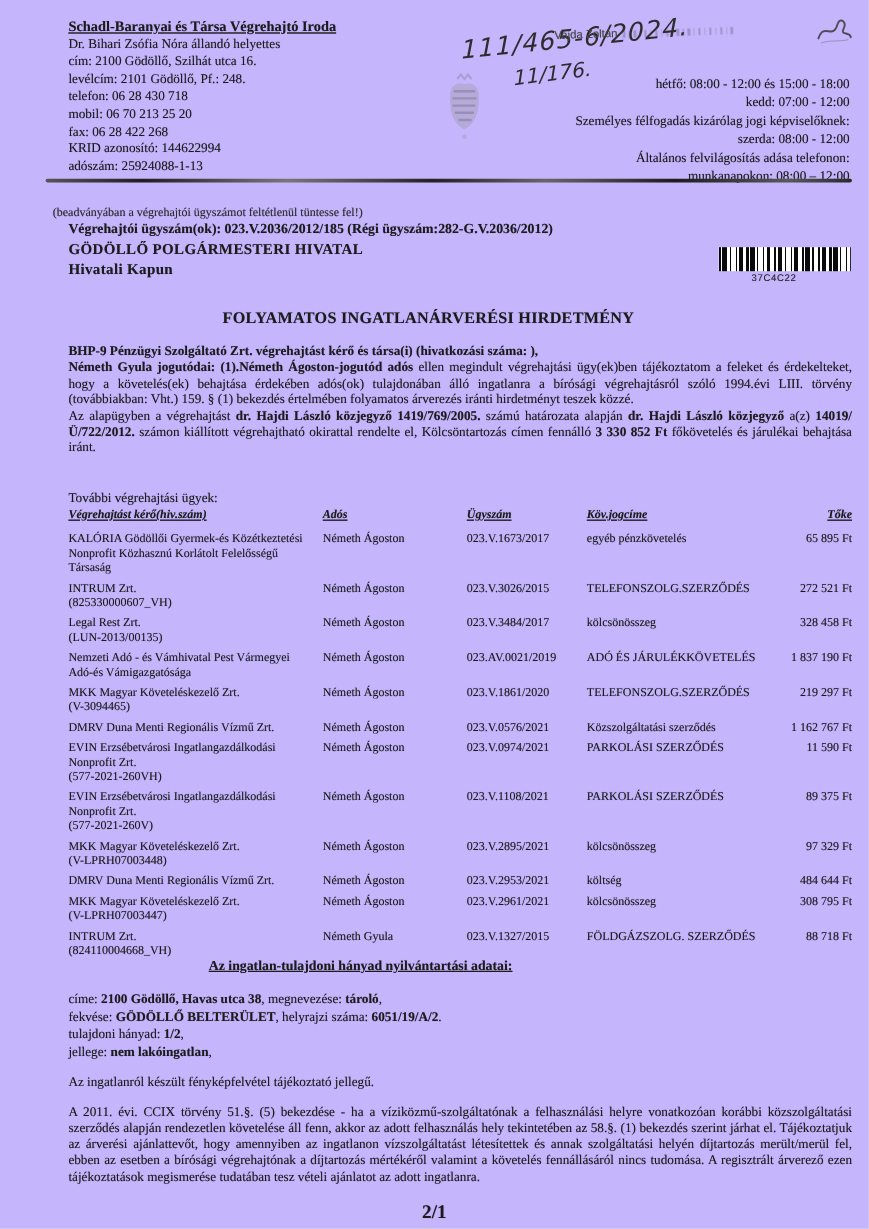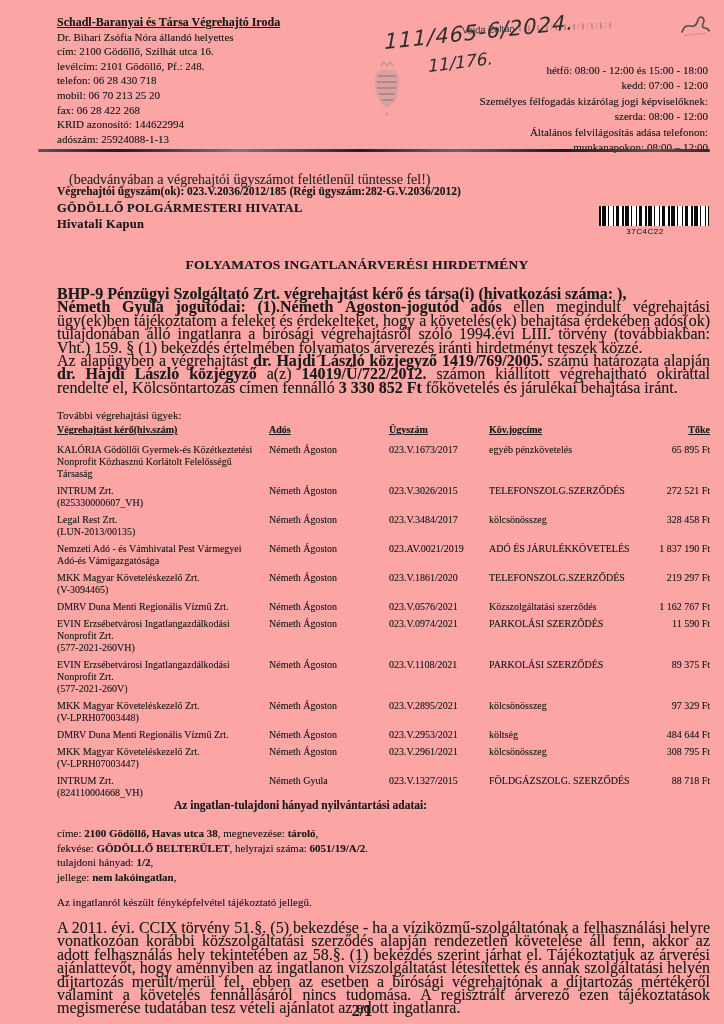--- a/index.html
+++ b/index.html
@@ -1,17 +1,17 @@
 <!DOCTYPE html>
 <html lang="hu"><head>
 <meta charset="utf-8">
 <style>
   html,body{margin:0;padding:0;background:#e8e8e8;}
   .page{
-    position:relative;width:724px;height:1024px;background:#fca5a5;
+    position:relative;width:724px;height:1024px;background:#c4b5fd;
     font-family:"Liberation Serif","DejaVu Serif",serif;color:#1b1b1b;
     overflow:hidden;margin:0 auto;
     text-shadow:0 0 .6px rgba(40,40,40,.45);
   }
   .abs{position:absolute;}
   
   .office{left:57px;top:15px;font-size:11px;line-height:14.6px;}
   .office .name{font-weight:bold;text-decoration:underline;font-size:12px;}
   
   .hand{font-family:"DejaVu Sans",sans-serif;font-style:italic;color:#2d2d2d;
@@ -24,39 +24,39 @@
     background:repeating-linear-gradient(90deg,rgba(60,60,60,.55) 0 2px,transparent 2px 5px,rgba(60,60,60,.35) 5px 6px,transparent 6px 9px);}
   .signature{right:12px;top:12px;}
   
   .arms{left:364px;top:58px;opacity:.55;filter:blur(.6px);}
   
   .hours{right:16px;top:63px;text-align:right;font-size:11px;line-height:15.4px;}
   
   .sep{left:38px;top:149px;width:672px;height:3.4px;border-radius:2px;filter:blur(.35px);
     background:linear-gradient(90deg,#555 0%,#1f1f1f 12%,#777 30%,#222 48%,#666 62%,#1c1c1c 78%,#585858 92%,#2a2a2a 100%);}
   .caseline{left:57px;top:156px;font-size:11.5px;font-weight:bold;margin-top:29px;}
-  .casenote{left:69px;top:172px;font-size:14px;color:#2c2c2c;}
+  .casenote{left:44px;top:172px;font-size:10px;color:#2c2c2c;}
   .recipient{left:57px;top:201px;font-size:12.5px;font-weight:bold;line-height:15.5px;letter-spacing:.3px;}
   
   .barcode-wrap{left:599px;top:206px;width:92px;text-align:center;}
   .barcode{height:20px;width:110px;
     background:repeating-linear-gradient(90deg,#0a0a0a 0 2px,#fff 2px 3px,#0a0a0a 3px 7px,#fff 7px 9px,#0a0a0a 9px 10px,#fff 10px 14px,#0a0a0a 14px 15px,#fff 15px 17px,#0a0a0a 17px 20px,#fff 20px 23px);}
   .barcode-code{font-size:8px;font-family:"Liberation Sans",sans-serif;color:#2a2a2a;margin-top:1px;letter-spacing:.5px;}
   .doc-title{left:0;top:257px;width:714px;text-align:center;font-weight:bold;font-size:13.5px;letter-spacing:.2px;}
-  .para{left:57px;width:653px;font-size:16px;line-height:13.4px;text-align:justify;}
+  .para{left:57px;width:653px;font-size:11px;line-height:13.4px;text-align:justify;}
   .intro{top:287px;}
   .tbl-heading{left:57px;top:409px;font-size:11px;}
   .tblwrap{left:57px;top:424px;width:653px;}
   table.cases{border-collapse:collapse;width:653px;font-size:10px;line-height:12px;}
-  table.cases th{font-weight:bold;text-decoration:underline;text-align:left;vertical-align:top;padding:0 0 6px 0;font-size:10px;}
+  table.cases th{font-weight:bold;text-decoration:underline;text-align:left;vertical-align:top;padding:0 0 6px 0;font-size:10px;font-style:italic;}
   table.cases th:last-child{text-align:right;}
   table.cases td{vertical-align:top;padding:2px 6px 3px 0;}
   table.cases td:last-child{text-align:right;white-space:nowrap;padding-right:0;}
   col.c1{width:212px;}col.c2{width:120px;}col.c3{width:100px;}col.c4{width:152px;}
-  .prop-heading{left:0;top:799px;width:601px;text-align:center;font-weight:bold;font-size:11.5px;}
+  .prop-heading{left:0;top:799px;width:601px;text-align:center;font-weight:bold;text-decoration:underline;font-size:11.5px;}
   .prop-lines{left:57px;top:826px;font-size:11px;line-height:14.6px;}
   .photo-note{left:57px;top:896px;font-size:11px;}
   .legal{top:921px;}
   .pagenum{left:0;top:1002px;width:724px;text-align:center;font-weight:bold;font-size:16px;}
 </style>
 </head>
 <body>
 
 <div class="page">
 

